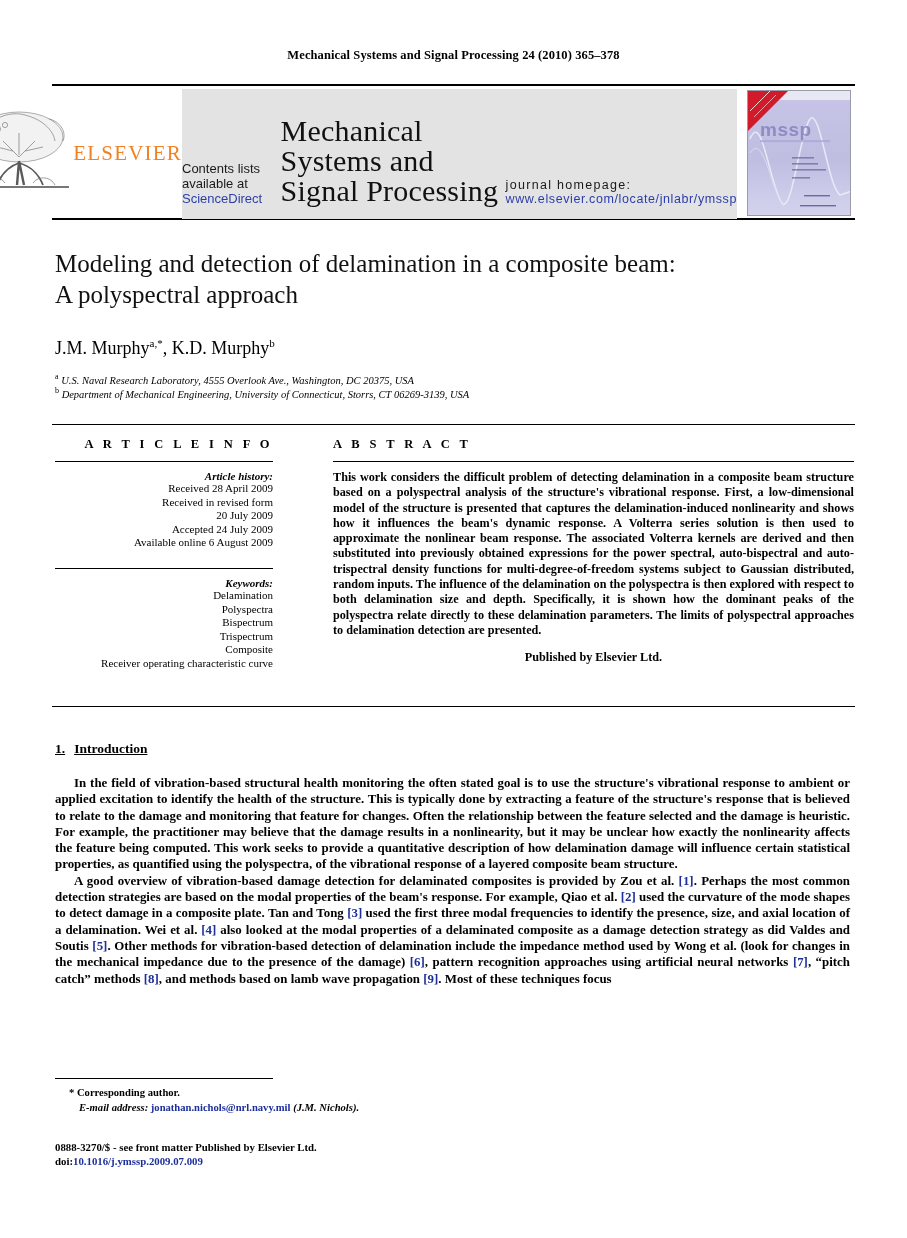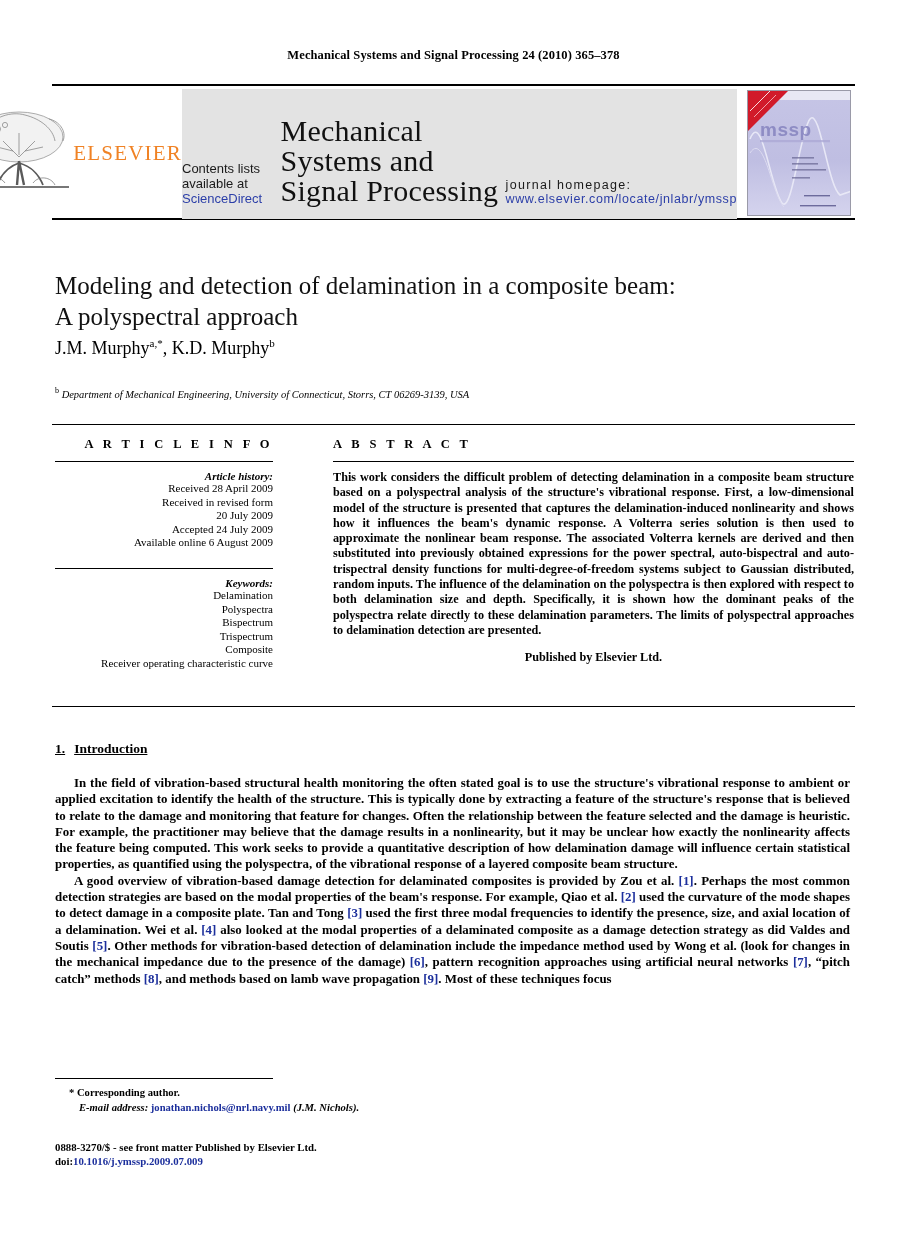--- a/index.html
+++ b/index.html
@@ -130,21 +130,21 @@
     width: 104px; height: 126px;
     border: 1px solid #9a9aa8;
     box-sizing: border-box;
     overflow: hidden;
     background: #c9c8e4;
   }
 
   
   .title {
     position: absolute;
-    top: 270px;
+    top: 248px;
     left: 55px;
     width: 790px;
     font-size: 25px;
     line-height: 31px;
     color: #111;
   }
   .authors {
     position: absolute;
     top: 337px;
     left: 55px;
@@ -369,20 +369,23 @@
 
   <div class="title">
     <div>Modeling and detection of delamination in a composite beam:</div>
     <div>A polyspectral approach</div>
   </div>
 
   <div class="authors">
     <span>J.M. Murphy</span><sup>a,*</sup>, <span>K.D. Murphy</span><sup>b</sup>
   </div>
 
+  <div class="affil a">
+    <sup>a</sup> <span>U.S. Naval Research Laboratory, 4555 Overlook Ave., Washington, DC 20375, USA</span>
+  </div>
   <div class="affil b">
     <sup>b</sup> <span>Department of Mechanical Engineering, University of Connecticut, Storrs, CT 06269-3139, USA</span>
   </div>
 
   <div class="rule-top"></div>
 
   <div class="infocol">
     <div class="sec-label">A R T I C L E   I N F O</div>
     <div class="hr-thin"></div>
     <div class="hist-block">

